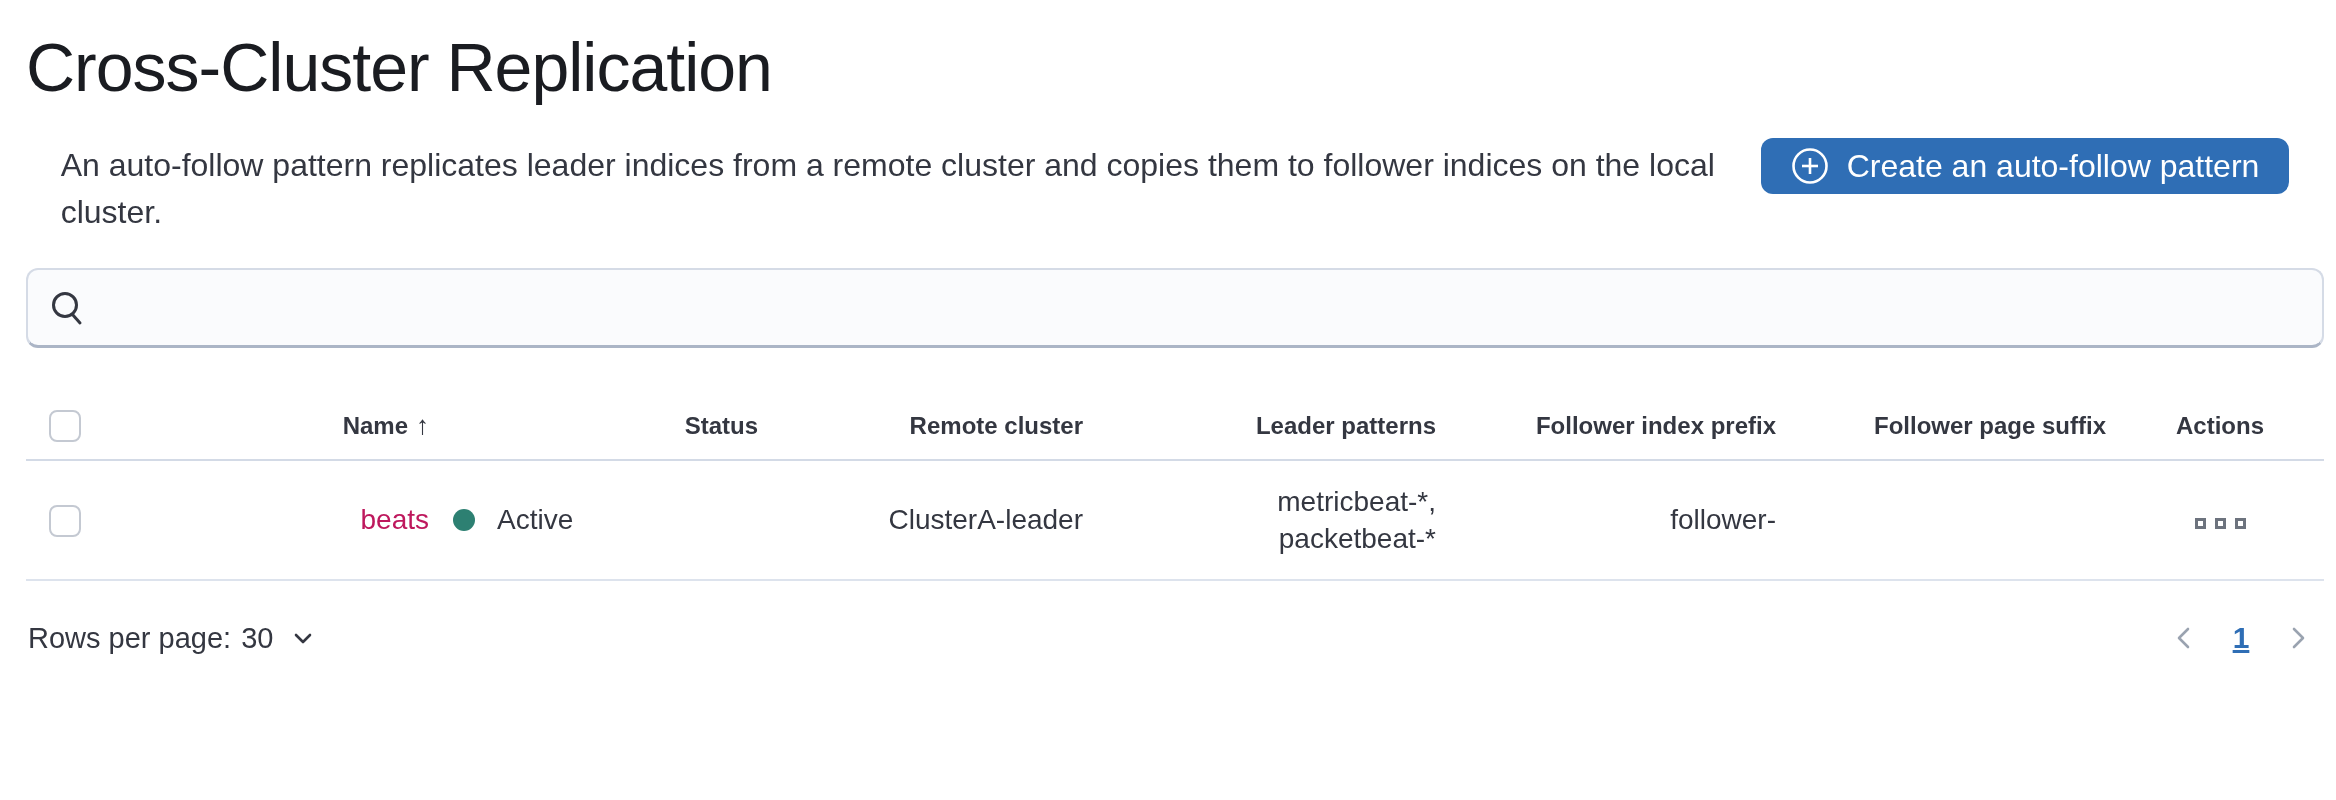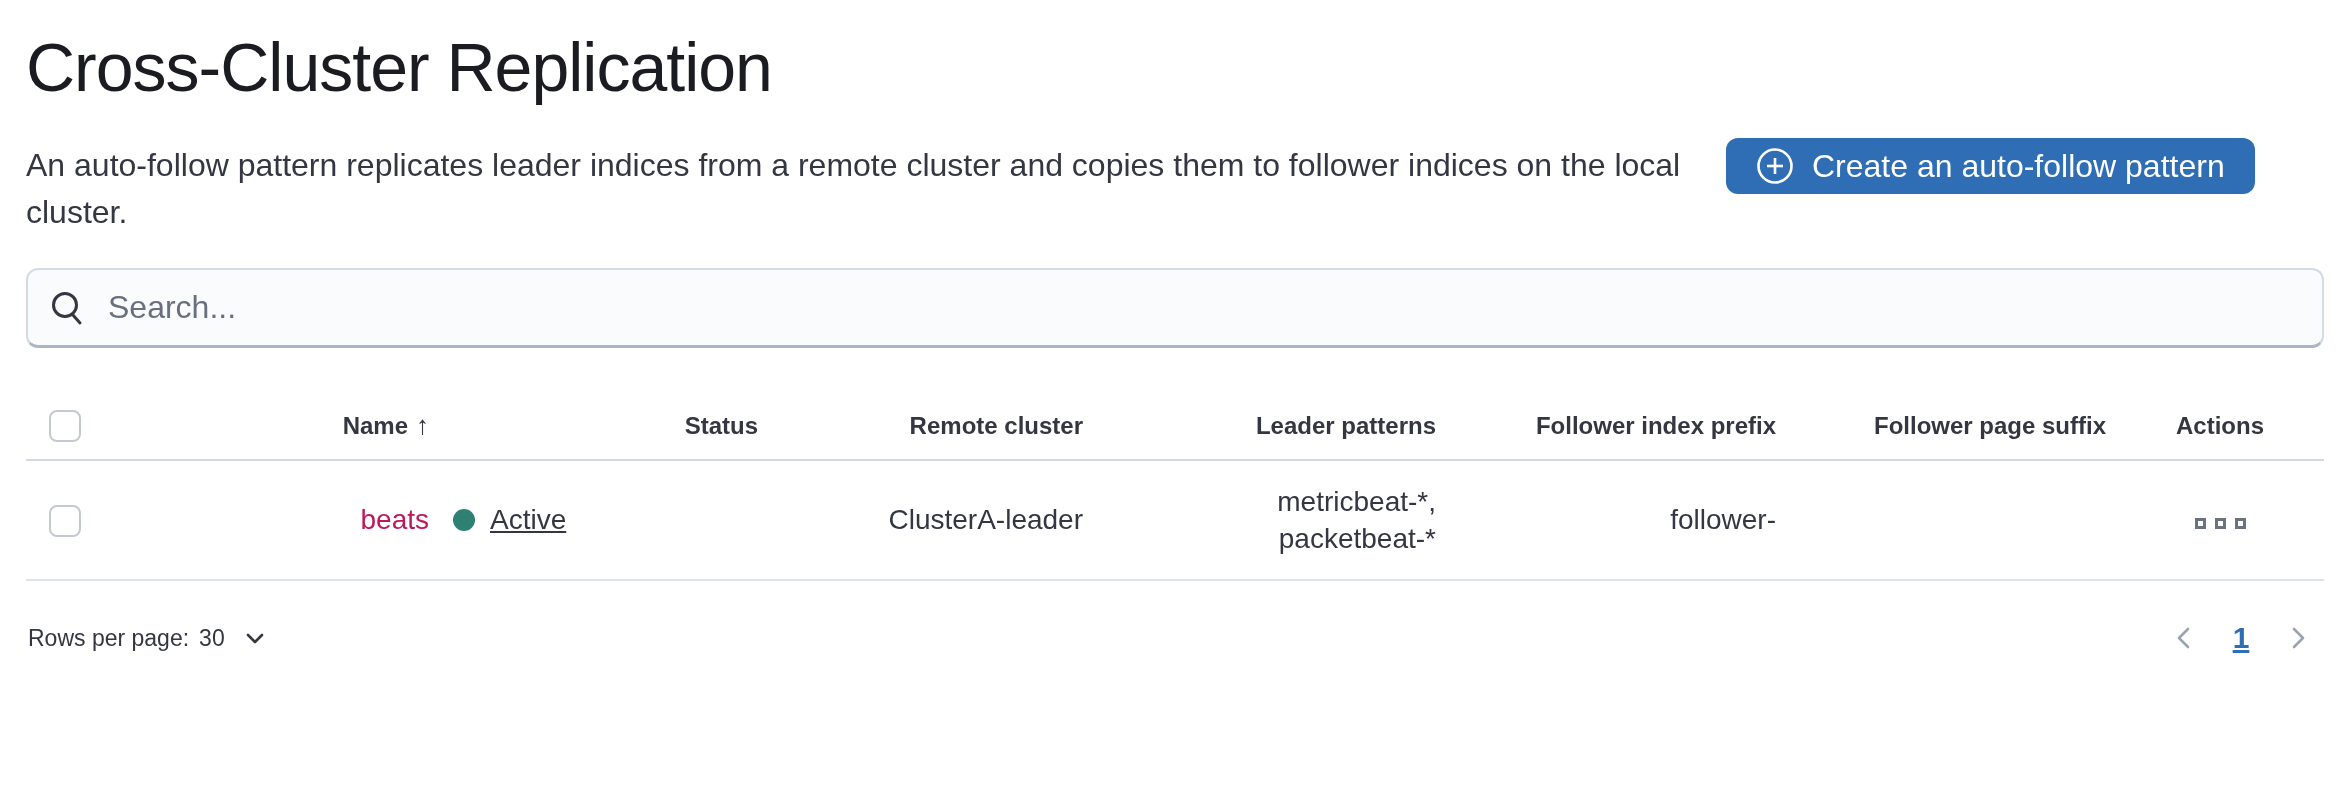--- a/index.html
+++ b/index.html
@@ -36,21 +36,21 @@
   }
   .tab.active { color: #2f6eb5; }
   .tab.active::after {
     content: ""; position: absolute;
     left: 0; right: 0; bottom: -2px; height: 6px;
     background: #2f6eb5;
   }
 
   
   .intro-row {
-    display: flex; justify-content: flex-start; align-items: flex-start;
+    display: flex; justify-content: center; align-items: flex-start;
     margin-top: 36px;
   }
   .desc {
     margin: 0; padding-top: 4px;
     max-width: 1700px;
     font-size: 32px; line-height: 47px;
     color: #343741;
   }
   .primary-btn {
     flex: none;
@@ -103,40 +103,40 @@
   .col-check { padding-left: 14px; }
   .col-actions { text-align: center; padding-right: 14px; }
   .sort-arrow { font-weight: 400; font-size: 26px; margin-left: 8px; color: #343741; }
 
   .checkbox {
     display: inline-block; width: 32px; height: 32px;
     background: #fff; border: 2px solid #c4c9d2; border-radius: 8px;
     vertical-align: middle; cursor: pointer;
   }
   .name-link { color: #be185d; text-decoration: none; cursor: pointer; }
-  .health { display: flex; align-items: center; gap: 15px; text-decoration: underline; }
+  .health { display: flex; align-items: center; gap: 22px; }
   .health-dot {
     width: 22px; height: 22px; border-radius: 50%;
     background: #2d8072; flex: none;
   }
   .leader-patterns { display: inline-block; max-width: 215px; line-height: 37px; }
   .actions-icon { display: inline-flex; gap: 9px; cursor: pointer; }
   .actions-icon i {
     display: block; width: 11px; height: 11px;
     border: 3px solid #6d737e; background: transparent;
   }
 
   
   .footer {
     display: flex; justify-content: space-between; align-items: center;
     padding: 34px 0 0 2px;
   }
   .rows-per-page {
     display: flex; align-items: center; gap: 16px;
-    font-size: 23px; color: #343741; cursor: pointer;
+    font-size: 29px; color: #343741; cursor: pointer;
   }
   .pagination { display: flex; align-items: center; gap: 10px; padding-right: 4px; }
   .page-btn {
     width: 46px; height: 46px;
     display: flex; align-items: center; justify-content: center;
     cursor: pointer;
   }
   .page-num {
     width: 46px; text-align: center;
     font-size: 30px; font-weight: 700;
@@ -162,21 +162,20 @@
       </svg>
       <span>Create an auto-follow pattern</span>
     </button>
   </div>
 
   <div class="search-bar">
     <svg width="34" height="36" viewBox="0 0 34 36">
       <circle cx="15" cy="15" r="11.5" fill="none" stroke="#343741" stroke-width="3"></circle>
       <line x1="22.5" y1="24.5" x2="30" y2="33" stroke="#343741" stroke-width="3" stroke-linecap="round"></line>
     </svg>
-    <input type="text" placeholder="Search..." style="">
   </div>
 
   <table>
     <colgroup>
       <col style="width:63px">
         <col style="width:348px">
         <col style="width:329px">
       <col style="width:325px">
         <col style="width:353px">
         <col style="width:340px">

